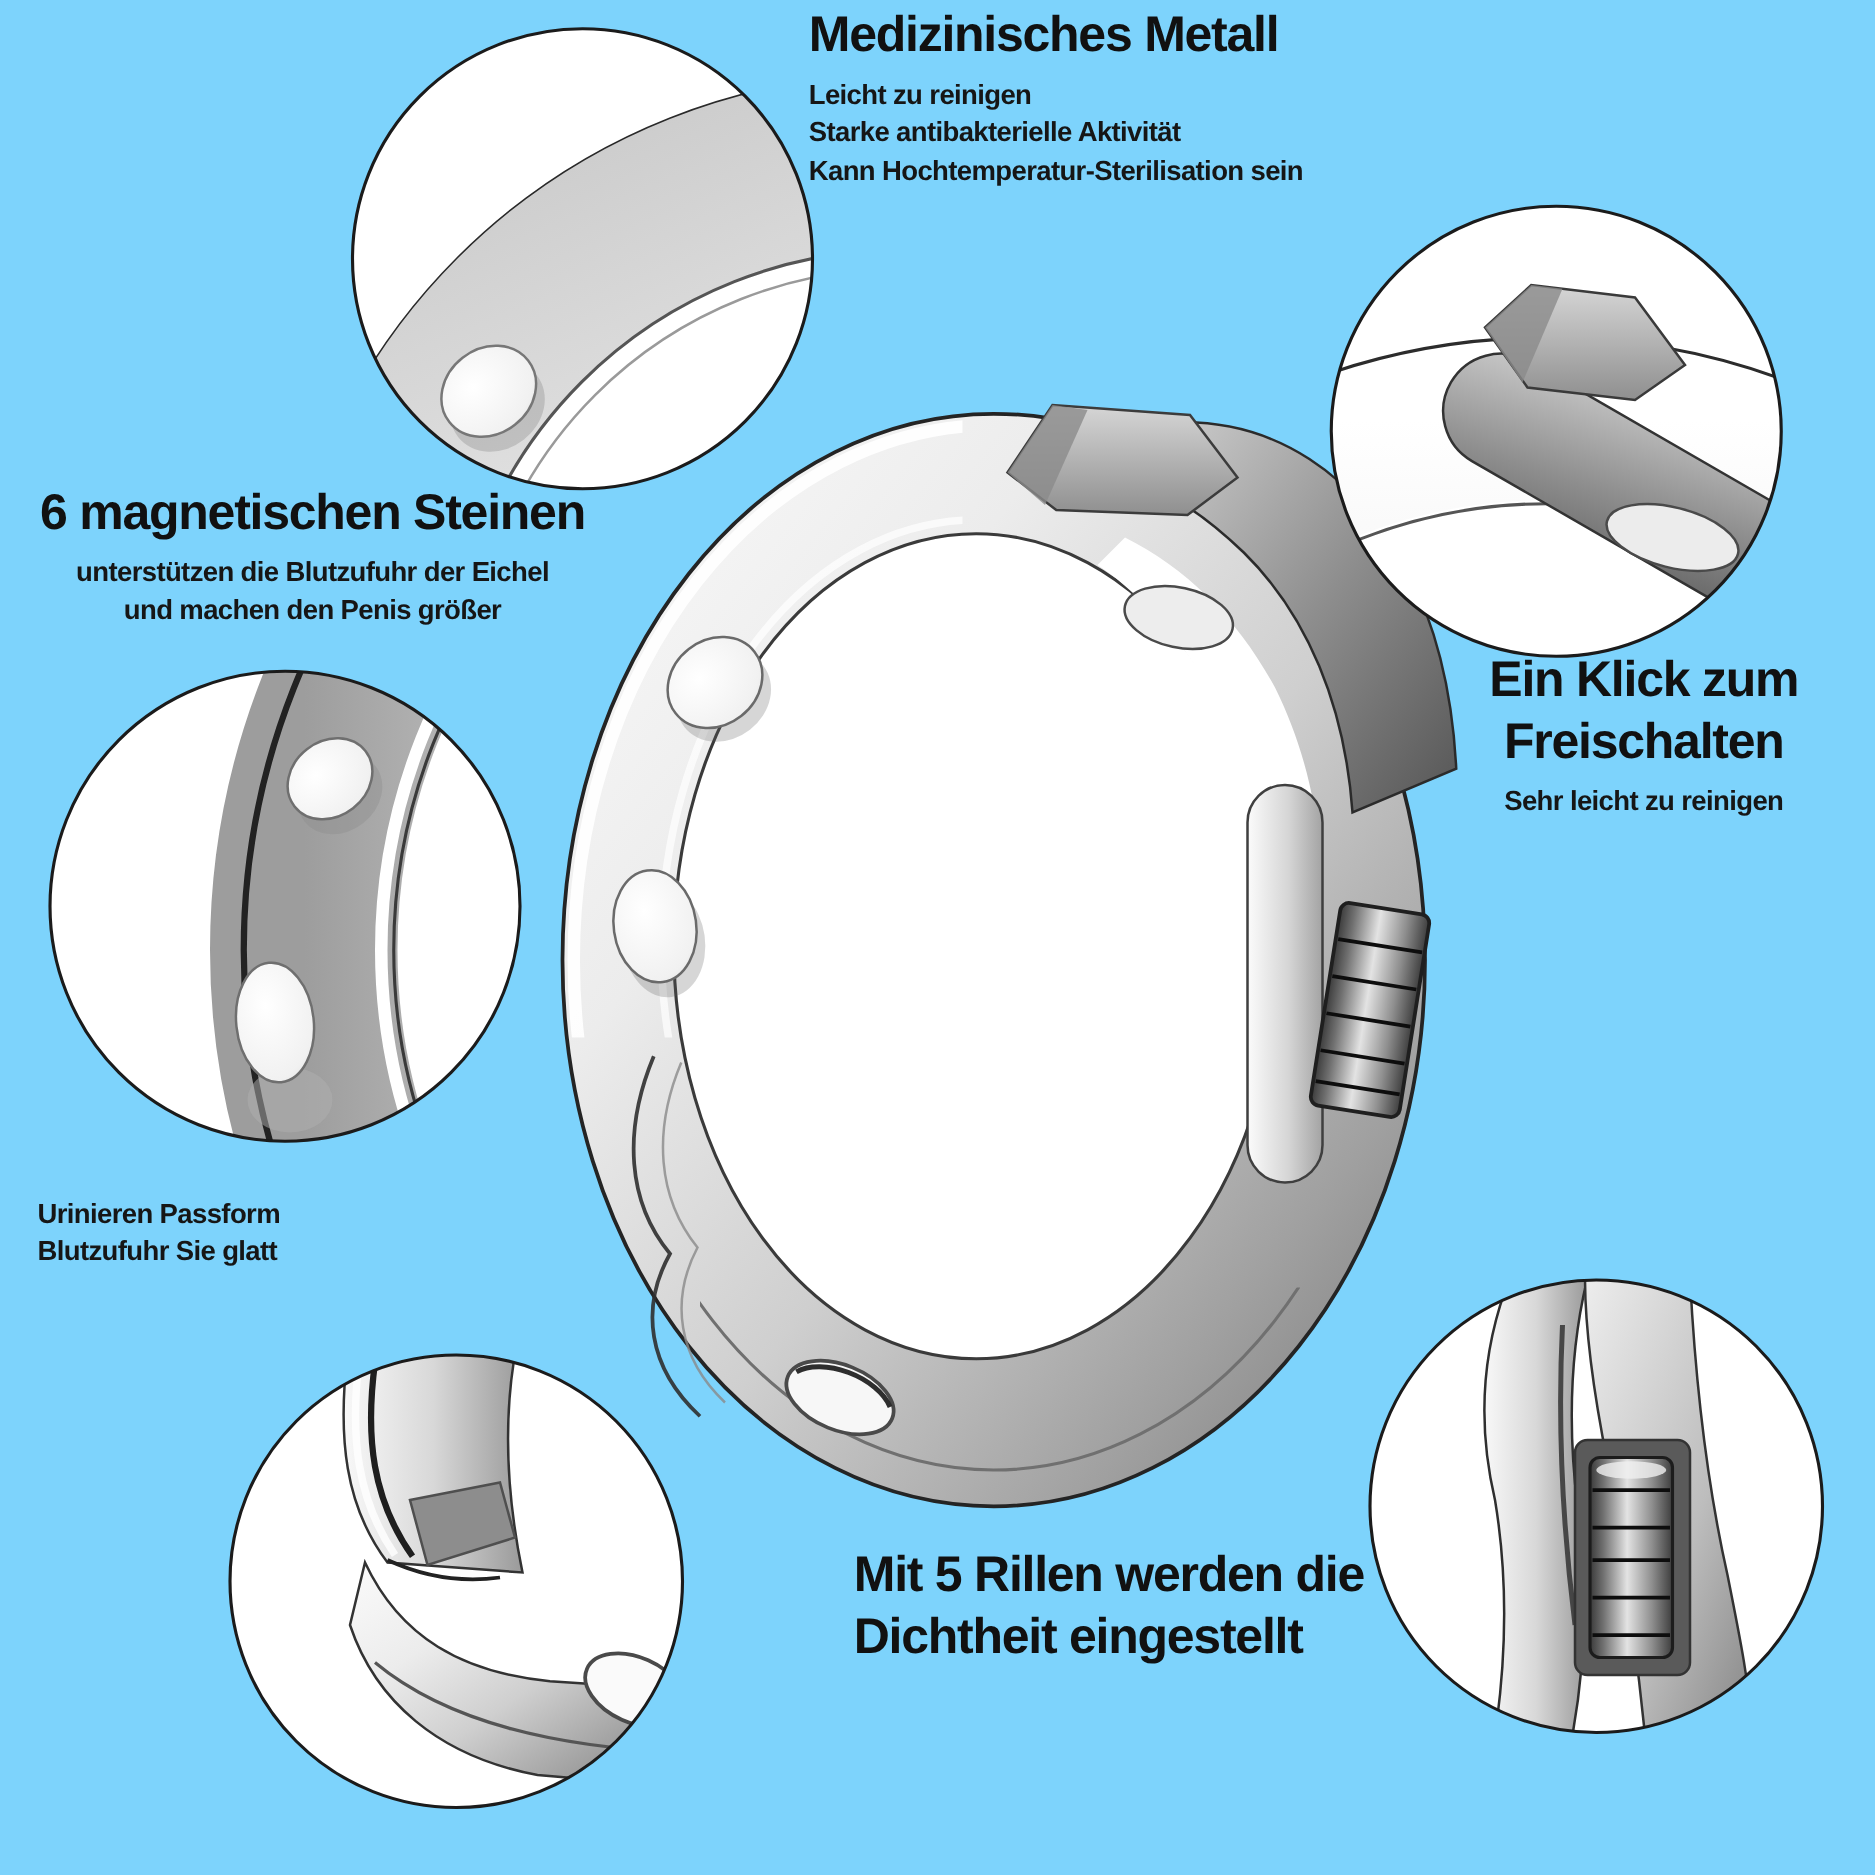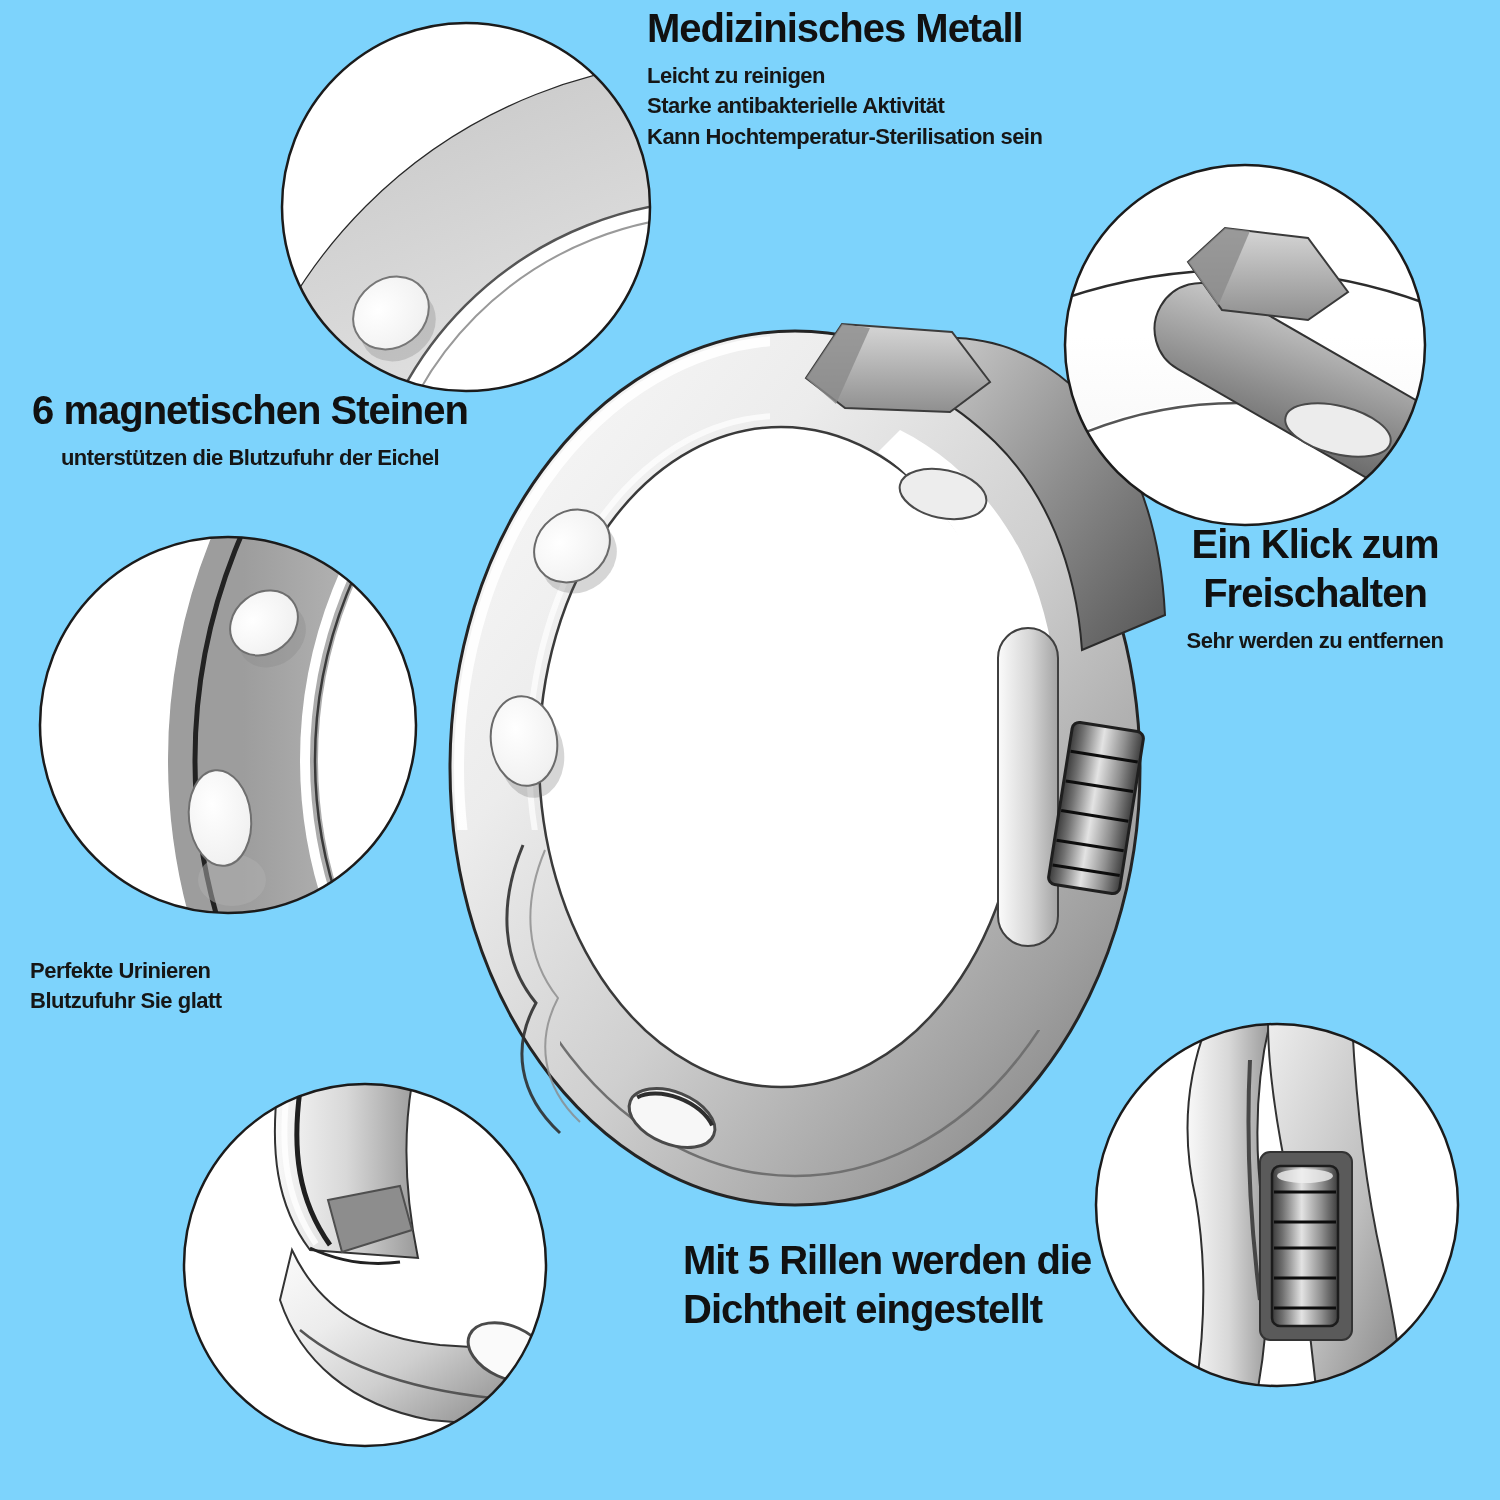--- a/index.html
+++ b/index.html
@@ -240,30 +240,31 @@
 <div class="callout-text" style="left:647px; top:4px;">
   <div class="h">Medizinisches Metall</div>
   <div class="p">Leicht zu reinigen</div>
   <div class="p">Starke antibakterielle Aktivität</div>
   <div class="p">Kann Hochtemperatur-Sterilisation sein</div>
 </div>
 
 <div class="callout-text center" style="left:0px; top:386px; width:500px;">
   <div class="h">6 magnetischen Steinen</div>
   <div class="p">unterstützen die Blutzufuhr der Eichel</div>
+  <div class="p">und machen den Penis größer</div>
 </div>
 
 <div class="callout-text center" style="left:1148px; top:520px; width:334px;">
   <div class="h">Ein Klick zum</div>
   <div class="h">Freischalten</div>
-  <div class="p">Sehr werden zu entfernen</div>
+  <div class="p">Sehr leicht zu reinigen</div>
 </div>
 
 <div class="callout-text" style="left:30px; top:956px;">
-  <div class="p">Perfekte Urinieren</div>
+  <div class="p">Urinieren Passform</div>
   <div class="p">Blutzufuhr Sie glatt</div>
 </div>
 
 <div class="callout-text" style="left:683px; top:1236px;">
   <div class="h">Mit 5 Rillen werden die</div>
   <div class="h">Dichtheit eingestellt</div>
 </div>
 
 </div>
 

